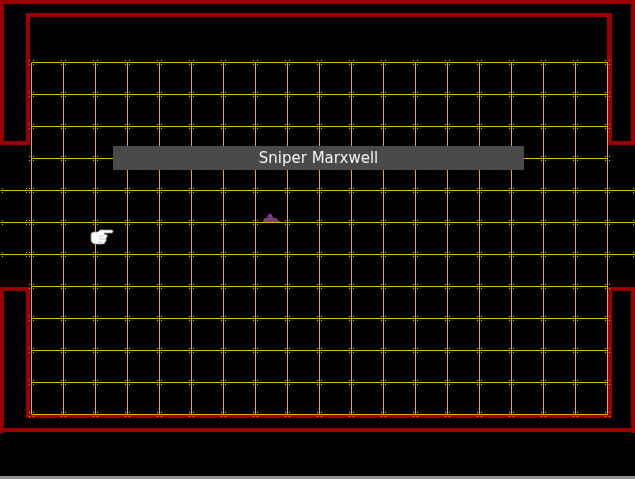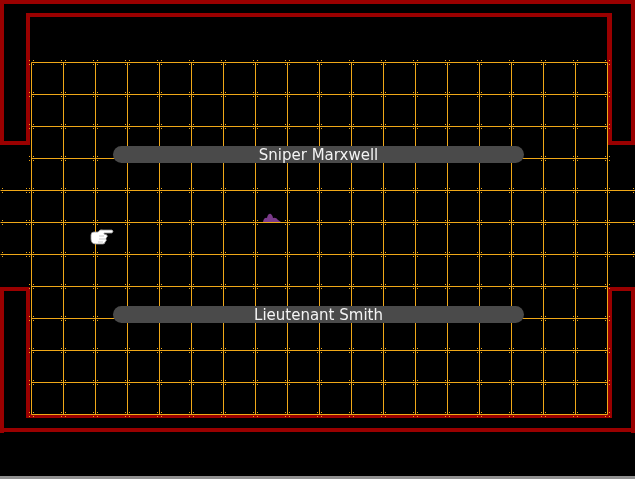--- a/index.html
+++ b/index.html
@@ -1,21 +1,21 @@
 <!DOCTYPE html>
 <html><head>
   <meta charset="utf-8">
   <style>
     html, body { margin: 0; padding: 0; background: #000; }
     #stage { position: relative; width: 635px; height: 479px; background: #000; overflow: hidden; }
     .wall { position: absolute; background: #9a0000; }
     #grid { position: absolute; left: 0; top: 0; }
     .menu-bar {
-      position: absolute; left: 113px; width: 411px; height: 17px;
-      background: #4a4a4a; border-radius: 9px;
+      position: absolute; left: 113px; width: 411px; height: 24px;
+      background: #4a4a4a; border-radius: 0;
       color: #f4f4f4; font-family: "DejaVu Sans", sans-serif; font-size: 15px;
       display: flex; align-items: center; justify-content: center;
       cursor: pointer;
     }
     .hand { position: absolute; left: 90px; top: 227px; width: 24px; height: 20px; }
     .blob { position: absolute; left: 262px; top: 213px; width: 20px; height: 9px; }
     .floor-strip { position: absolute; left: 0; top: 476px; width: 635px; height: 3px; background: #cfcfcf; opacity: .7; }
   </style>
 </head>
 <body>
@@ -1010,23 +1010,20 @@
       <rect x="633" y="252" width="1" height="1" fill="#f0a818"></rect>
     </svg>
 
   <svg class="blob" viewBox="0 0 20 9">
     <path d="M1 9 Q2 4 5 5 Q6 0 9 1 Q11 3 11 5 Q14 4 16 7 L19 9 Z" fill="#7a3a8a"></path>
   </svg>
 
   <div class="menu-bar" style="top:146px;">
     <span>Sniper Marxwell</span>
   </div>
-  <div class="menu-bar" style="top:306px;">
-    <span>Lieutenant Smith</span>
-  </div>
 
   <svg class="hand" viewBox="0 0 24 20">
     <path d="M1 8 Q1 5 4 5 L8 5 Q10 2 13 3 L22 3 Q24 4 22 6 L14 6 L14 7 L17 8 Q18 10 16 11 L16 12 Q17 14 15 15 Q15 17 13 17 L6 17 Q1 17 1 12 Z" fill="#ffffff" stroke="#9a9a9a" stroke-width="0.8"></path>
     <path d="M9 9 L14 9 M9 12 L15 12 M8 15 L13 15" stroke="#b0b0b0" stroke-width="0.7"></path>
   </svg>
 
   <div class="floor-strip"></div>
 </div>
 
 </body></html>

